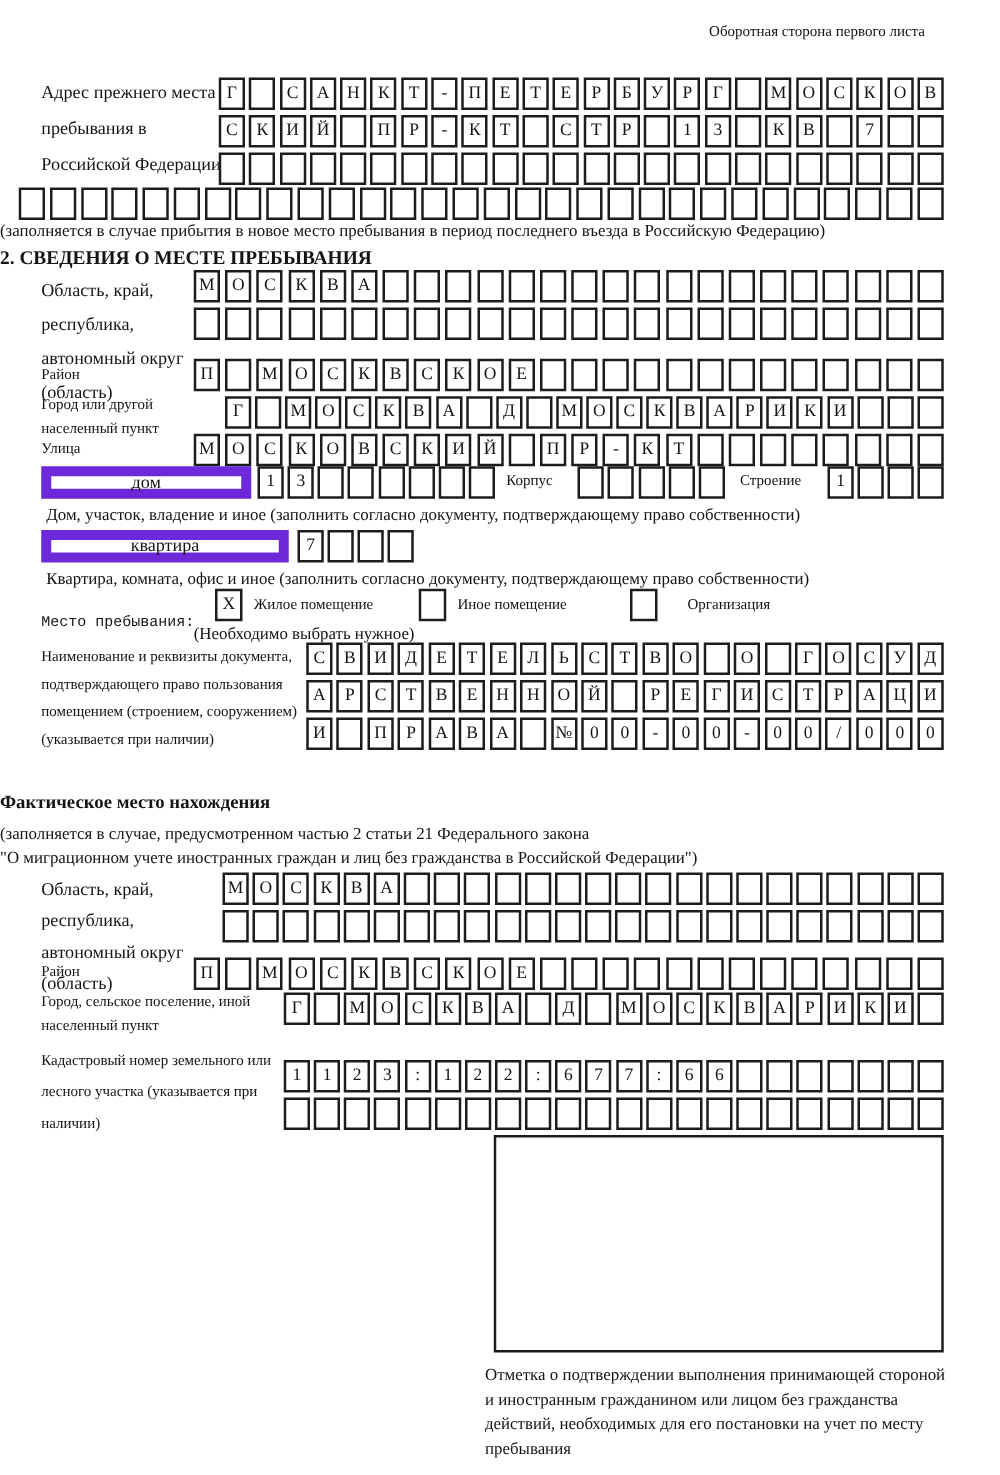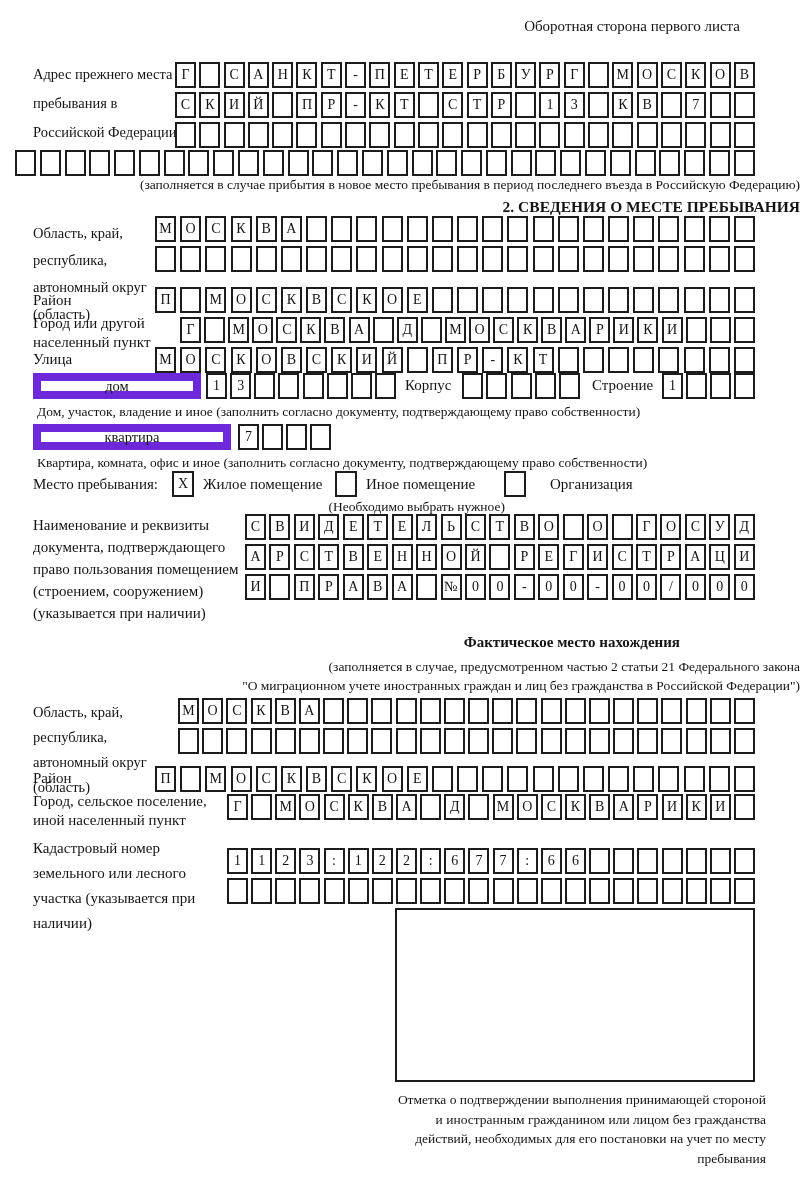--- a/index.html
+++ b/index.html
@@ -3,24 +3,24 @@
 <meta charset="utf-8">
 <style>
   * { margin:0; padding:0; box-sizing:border-box; }
   html,body { background:#fff; }
   body {
     width:800px; height:1180px; position:relative;
     font-family:"Liberation Serif", serif; color:#141414;
     overflow:hidden;
   }
   .abs { position:absolute; }
-  .t14 { font-size:15px; }
+  .t14 { font-size:12px; }
   .t13 { font-size:13.5px; }
   .bold { font-weight:bold; }
-  .center { text-align:right; }
+  .center { text-align:left; }
 
   
   .grid { position:absolute; }
   .grow { display:flex; justify-content:space-between; margin-bottom:4px; }
   .cell {
     width:21px; height:26px; flex:0 0 21px;
     border:2px solid #1c1c1c; background:#fff;
     display:flex; align-items:center; justify-content:center;
     font-size:14px; font-family:"Liberation Serif", serif;
   }
@@ -345,21 +345,21 @@
 <div class="grid" style="left:238px; top:424px; width:93px;">
     <div class="grow">
       <span class="cell">7</span>
       <span class="cell"></span>
       <span class="cell"></span>
       <span class="cell"></span>
     </div>
   </div>
 <div class="abs t13" style="left:37px; top:455px;">Квартира, комната, офис и иное (заполнить согласно документу, подтверждающему право собственности)</div>
 
-<div class="abs t14" style="left:33px; top:476px;">Место пребывания:</div>
+<div class="abs t14" style="left:33px; top:491px;font-family:Liberation Mono, monospace;">Место пребывания:</div>
 <span class="abs chk" style="left:172px; top:471px;">X</span>
 <div class="abs t14" style="left:203px; top:476px;">Жилое помещение</div>
 <span class="abs chk" style="left:335px; top:471px;"></span>
 <div class="abs t14" style="left:366px; top:476px;">Иное помещение</div>
 <span class="abs chk" style="left:504px; top:471px;"></span>
 <div class="abs t14" style="left:550px; top:476px;">Организация</div>
 <div class="abs t13 center" style="left:155px; top:499px; width:350px;">(Необходимо выбрать нужное)</div>
 
 <div class="abs t14" style="left:33px; top:514px; width:212px; line-height:22px;">Наименование и реквизиты документа, подтверждающего право пользования помещением (строением, сооружением) (указывается при наличии)</div>
 <div class="grid" style="left:245px; top:514px; width:510px;">

